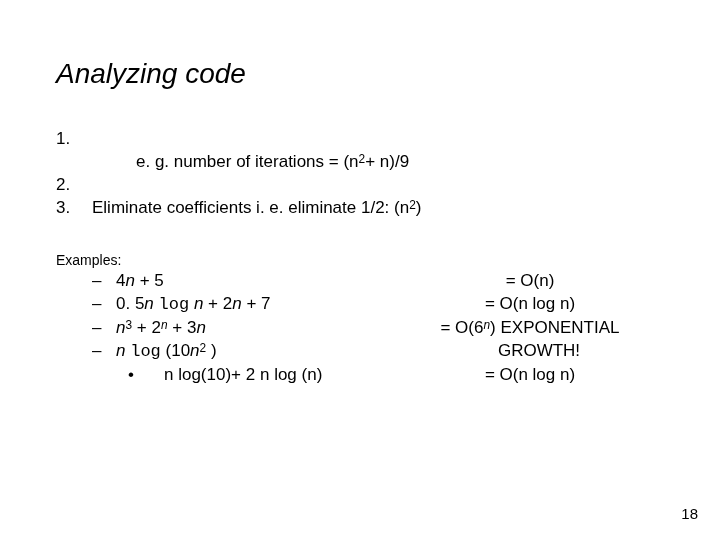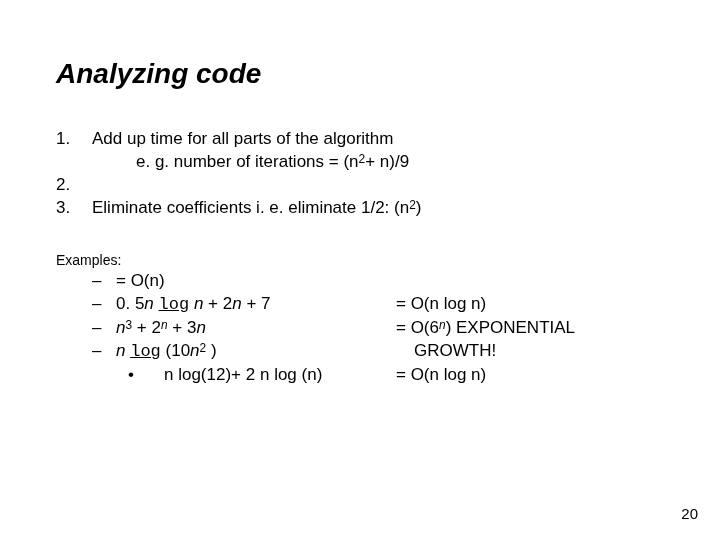--- a/index.html
+++ b/index.html
@@ -12,21 +12,21 @@
     color: #000;
     position: relative;
   }
   .slide {
     padding: 58px 56px 0 56px;
     box-sizing: border-box;
   }
   .title {
     font-size: 28px;
     font-style: italic;
-    font-weight: bold;
+    font-weight: normal;
     margin: 0 0 38px 0;
   }
   .ol {
     font-size: 17px;
     line-height: 1.35;
     margin: 0 0 32px 0;
   }
   .ol-row {
     display: flex;
   }
@@ -50,74 +50,76 @@
     width: 24px;
     flex: none;
     padding-left: 36px;
   }
   .ex-left {
     width: 280px;
     flex: none;
   }
   .ex-right {
     flex: 1;
+    text-align: center;
   }
   .ex-bullet-row .ex-dash {
     padding-left: 72px;
     width: 36px;
   }
   .growth {
     padding-left: 18px;
   }
   sup {
     font-size: 0.7em;
     line-height: 0;
     vertical-align: 4px;
   }
   .mono {
     font-family: "Courier New", monospace;
-    text-decoration: underline;
   }
   .ital { font-style: italic; }
   .pagenum {
     position: absolute;
     right: 22px;
     bottom: 18px;
     font-size: 15px;
   }
 </style>
 </head>
 <body>
 
 <div class="slide">
   <h1 class="title">Analyzing code</h1>
 
   <div class="ol">
     <div class="ol-row">
       <span class="ol-num">1.</span>
-      <span>Add up time for all parts of the algorithm</span>
     </div>
     <div class="ol-sub">
       <span>e. g. number of iterations = (n</span><sup>2</sup><span>+ n)/9</span>
     </div>
     <div class="ol-row">
       <span class="ol-num">2.</span>
     </div>
     <div class="ol-row">
       <span class="ol-num">3.</span>
       <span>
         <span>Eliminate coefficients i. e. eliminate 1/2: (n</span><sup>2</sup><span>)</span>
       </span>
     </div>
   </div>
 
   <div class="examples-label">Examples:</div>
 
   <div class="ex-row">
     <span class="ex-dash">–</span>
+    <span class="ex-left">
+      <span>4</span><span class="ital">n</span><span> + 5</span>
+    </span>
     <span class="ex-right">= O(n)</span>
   </div>
 
   <div class="ex-row">
     <span class="ex-dash">–</span>
     <span class="ex-left">
       <span>0. 5</span><span class="ital">n </span><span class="mono">log</span><span class="ital"> n</span><span> + 2</span><span class="ital">n</span><span> + 7</span>
     </span>
     <span class="ex-right">= O(n log n)</span>
   </div>
@@ -136,20 +138,20 @@
     <span class="ex-dash">–</span>
     <span class="ex-left">
       <span> </span><span class="ital">n </span><span class="mono">log</span><span> (10</span><span class="ital">n</span><sup>2</sup><span> )</span>
     </span>
     <span class="ex-right growth">GROWTH!</span>
   </div>
 
   <div class="ex-row ex-bullet-row">
     <span class="ex-dash">•</span>
     <span class="ex-left" style="width:232px">
-      <span>n log(12)</span><span>+ 2</span> <span>n log (n)</span>
+      <span>n log(10)</span><span>+ 2</span> <span>n log (n)</span>
     </span>
     <span class="ex-right">= O(n log n)</span>
   </div>
 
 </div>
 
-<div class="pagenum">20</div>
+<div class="pagenum">18</div>
 
 </body></html>

